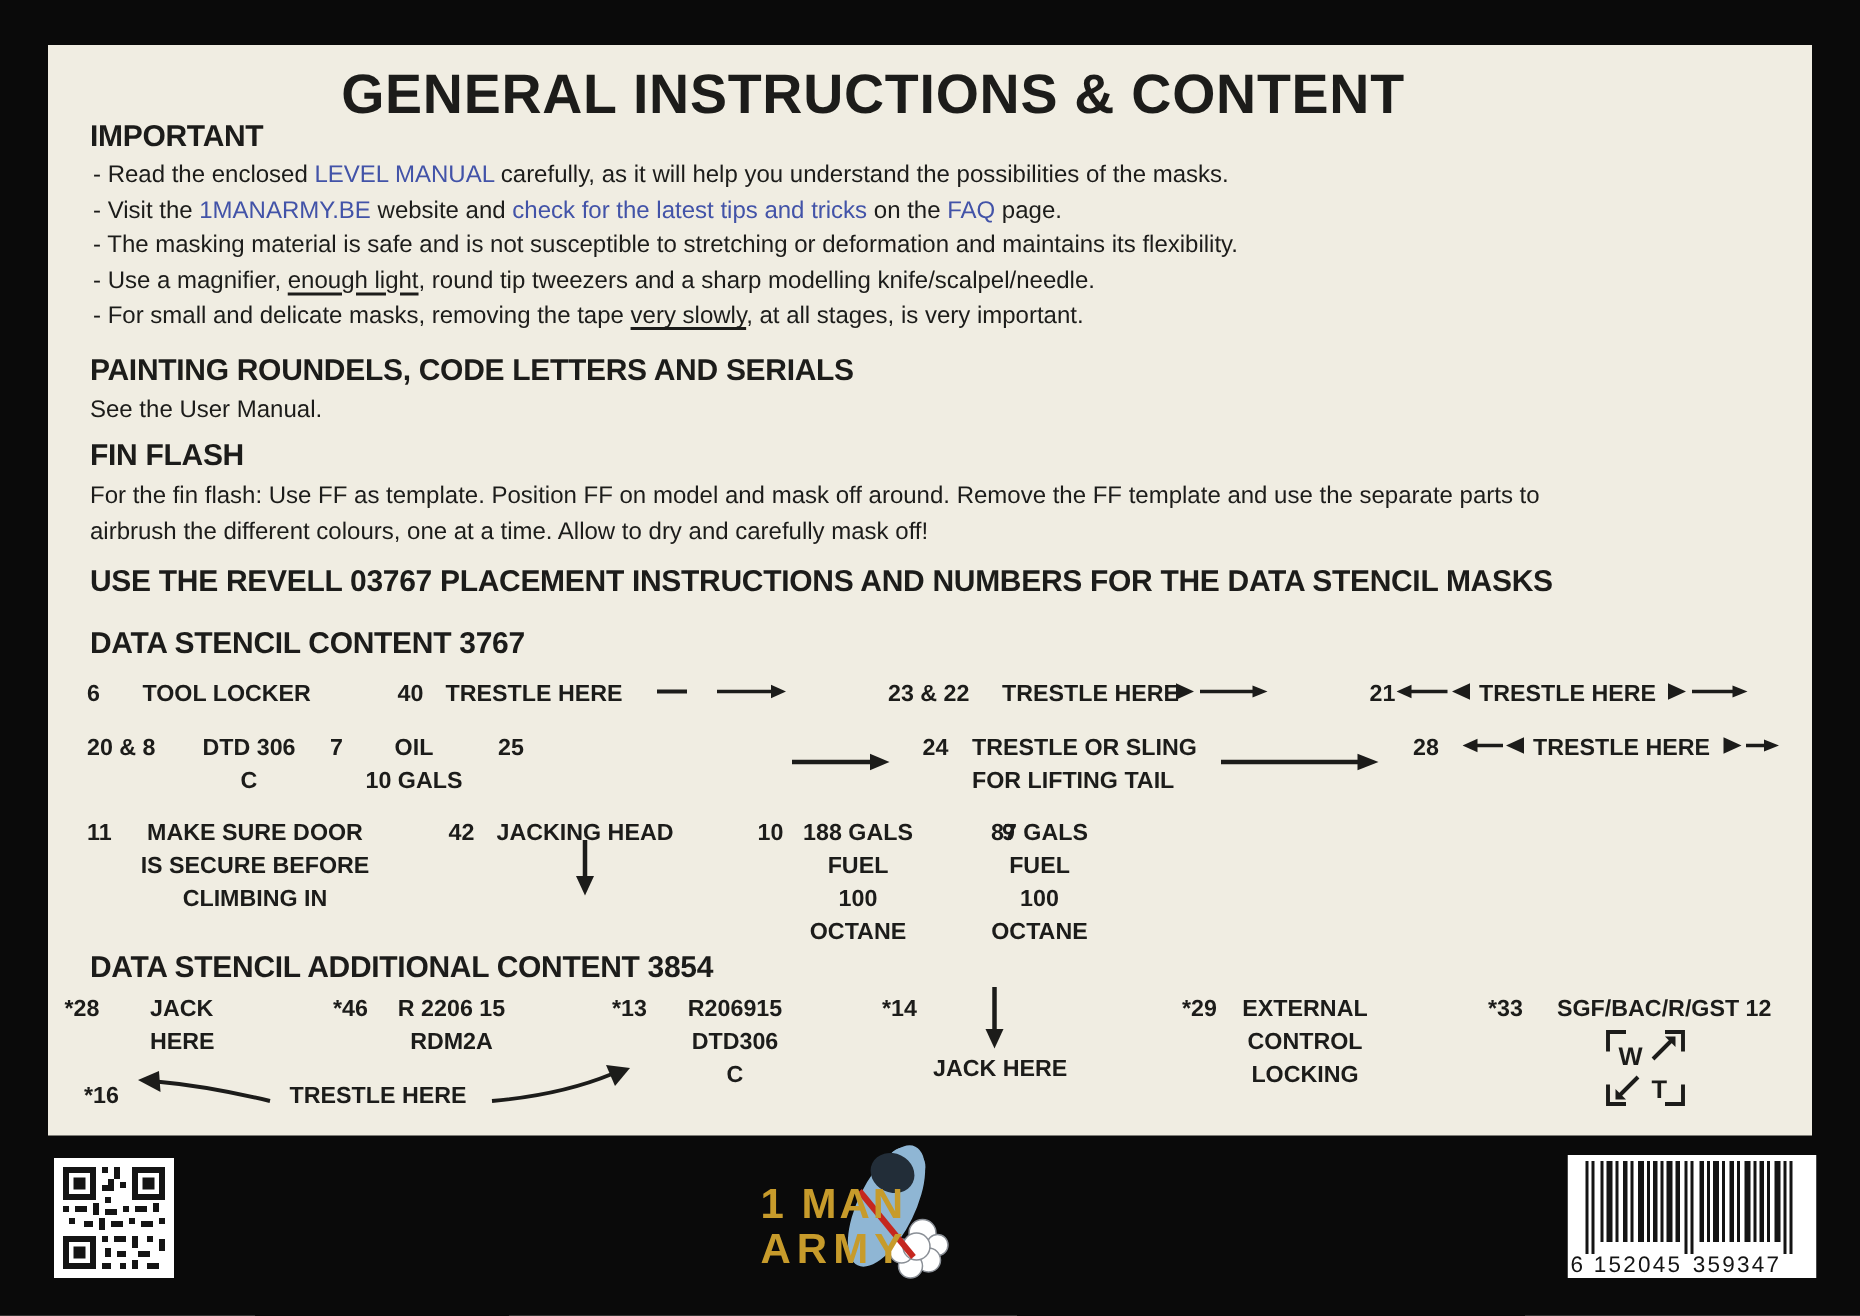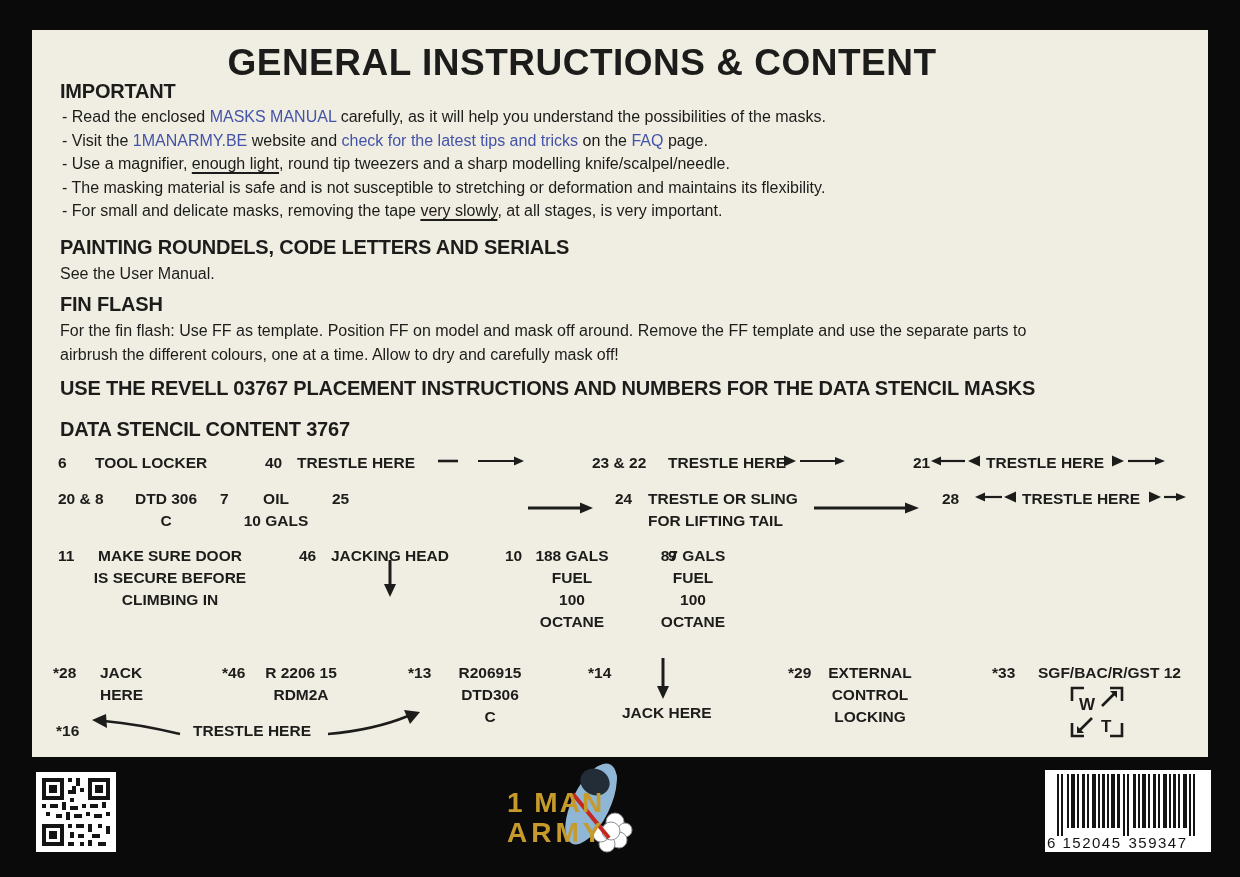--- a/index.html
+++ b/index.html
@@ -21,24 +21,24 @@
 </head>
 <body>
 
 <div class="screen">
   <div class="paper"></div>
 
   <div class="title">GENERAL INSTRUCTIONS &amp; CONTENT</div>
 
   <div class="h" style="left:60px;top:80px">IMPORTANT</div>
   <div class="body-text" style="left:62px;top:105px">
-    <div><span>- Read the enclosed </span><span class="blue">MASKS MANUAL</span><span> carefully, as it will help you understand the possibilities of the masks.</span></div>
+    <div><span>- Read the enclosed </span><span class="blue">LEVEL MANUAL</span><span> carefully, as it will help you understand the possibilities of the masks.</span></div>
     <div><span>- Visit the </span><span class="blue">1MANARMY.BE</span><span> website and </span><span class="blue">check for the latest tips and tricks</span><span> on the </span><span class="blue">FAQ</span><span> page.</span></div>
+    <div>- The masking material is safe and is not susceptible to stretching or deformation and maintains its flexibility.</div>
     <div><span>- Use a magnifier, </span><span class="und">enough light</span><span>, round tip tweezers and a sharp modelling knife/scalpel/needle.</span></div>
-    <div>- The masking material is safe and is not susceptible to stretching or deformation and maintains its flexibility.</div>
     <div><span>- For small and delicate masks, removing the tape </span><span class="und">very slowly</span><span>, at all stages, is  very important.</span></div>
   </div>
 
   <div class="h" style="left:60px;top:236px">PAINTING ROUNDELS, CODE LETTERS AND SERIALS</div>
   <div class="body-text" style="left:60px;top:262px">See the User Manual.</div>
 
   <div class="h" style="left:60px;top:293px">FIN FLASH</div>
   <div class="body-text prewrap" style="left:60px;top:319px;white-space:pre-line">For the fin flash: Use FF as template. Position FF on model and mask off around. Remove the FF template and use the separate parts to
 airbrush the different colours, one at a time. Allow to dry and carefully mask off!</div>
 
@@ -105,39 +105,40 @@
   <svg class="abs" style="left:1147px;top:490px" width="40" height="14">
       <polygon points="2,1.5 14,7 2,12.5" fill="#1c1c1a"></polygon>
       <line x1="17" y1="7" x2="30" y2="7" stroke="#1c1c1a" stroke-width="2.2"></line>
       <polygon points="29,3 39,7 29,11" fill="#1c1c1a"></polygon>
     </svg>
 
   <span class="st" style="left:58px;top:545px">11</span>
   <span class="st c" style="left:90px;top:545px;width:160px">MAKE SURE DOOR
 IS SECURE BEFORE
 CLIMBING IN</span>
-  <span class="st" style="left:299px;top:545px">46</span>
+  <span class="st" style="left:299px;top:545px">42</span>
   <span class="st" style="left:331px;top:545px">JACKING HEAD</span>
   <svg class="abs" style="left:383px;top:560px" width="14" height="38">
       <line x1="7" y1="0" x2="7" y2="26" stroke="#1c1c1a" stroke-width="3"></line>
       <polygon points="1,24 13,24 7,37" fill="#1c1c1a"></polygon>
     </svg>
   <span class="st" style="left:505px;top:545px">10</span>
   <span class="st c" style="left:534px;top:545px;width:76px">188 GALS
 FUEL
 100
 OCTANE</span>
   <span class="st" style="left:668px;top:545px">9</span>
   <span class="st c" style="left:656px;top:545px;width:74px">87 GALS
 FUEL
 100
 OCTANE</span>
 
-
-  <span class="st" style="left:53px;top:662px">*28</span>
+  <div class="h" style="left:60px;top:634px">DATA STENCIL ADDITIONAL CONTENT 3854</div>
+
+  <span class="st" style="left:43px;top:662px">*28</span>
   <span class="st" style="left:100px;top:662px">JACK
 HERE</span>
   <span class="st" style="left:222px;top:662px">*46</span>
   <span class="st c" style="left:255px;top:662px;width:92px">R 2206 15
 RDM2A</span>
   <span class="st" style="left:408px;top:662px">*13</span>
   <span class="st c" style="left:450px;top:662px;width:80px">R206915
 DTD306
 C</span>
   <span class="st" style="left:588px;top:662px">*14</span>

